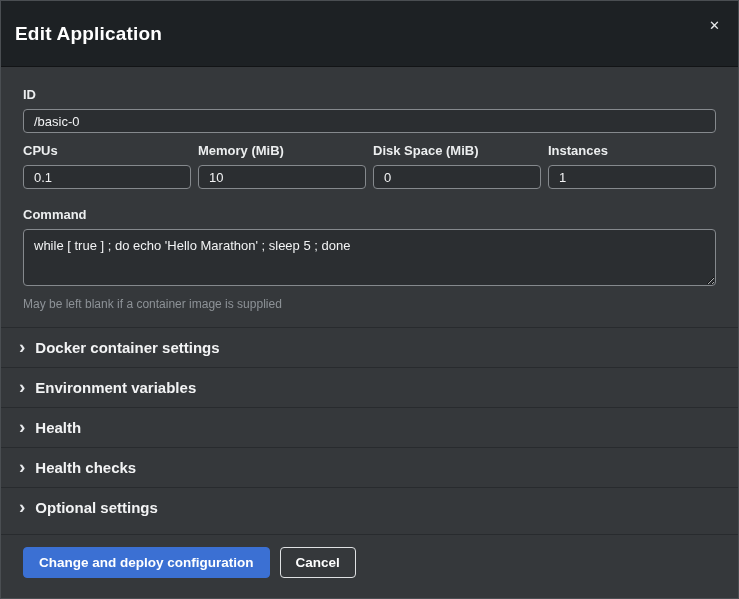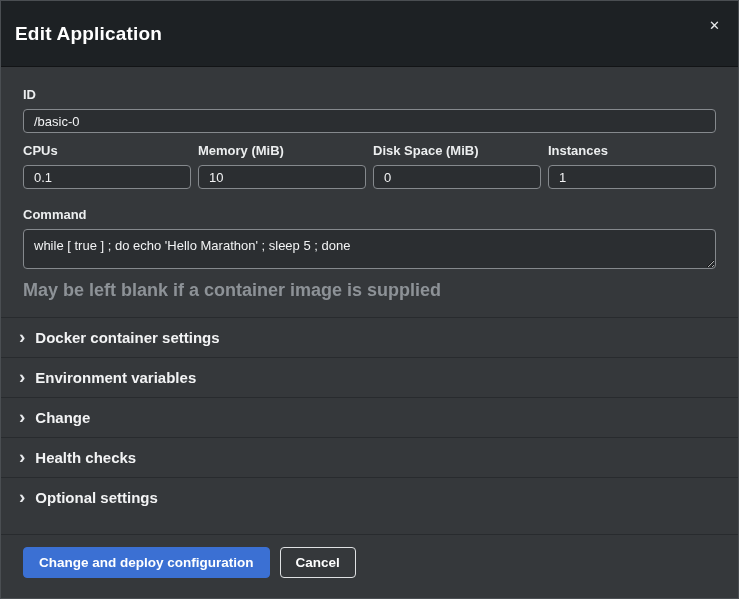--- a/index.html
+++ b/index.html
@@ -66,36 +66,36 @@
     border: 1px solid #85898d;
     border-radius: 4px;
     color: #f2f3f4;
     font-size: 13px;
     font-family: "Liberation Sans", sans-serif;
     padding: 0 10px;
     height: 24px;
     outline: none;
   }
   .text-area {
-    height: 40px;
+    height: 57px;
     padding: 7px 10px;
     resize: both;
     line-height: 1.35;
   }
   .grid-4 {
     display: grid;
     grid-template-columns: repeat(4, 1fr);
     column-gap: 7px;
     margin-bottom: 18px;
   }
   .help-text {
     margin-top: 7px;
-    font-size: 18px;
+    font-size: 12px;
     color: #8d9297;
-    font-weight: 700;
+    font-weight: 400;
   }
   
   .sections { margin-top: 16px; }
   .section-row {
     display: flex;
     align-items: center;
     height: 40px;
     padding: 0 18px;
     border-top: 1px solid #282b2e;
     cursor: pointer;
@@ -190,21 +190,21 @@
     <div class="section-row">
       <span class="chevron">›</span>
       <span class="section-label">Docker container settings</span>
     </div>
     <div class="section-row">
       <span class="chevron">›</span>
       <span class="section-label">Environment variables</span>
     </div>
     <div class="section-row">
       <span class="chevron">›</span>
-      <span class="section-label">Change</span>
+      <span class="section-label">Health</span>
     </div>
     <div class="section-row">
       <span class="chevron">›</span>
       <span class="section-label">Health checks</span>
     </div>
     <div class="section-row">
       <span class="chevron">›</span>
       <span class="section-label">Optional settings</span>
     </div>
   </div>

